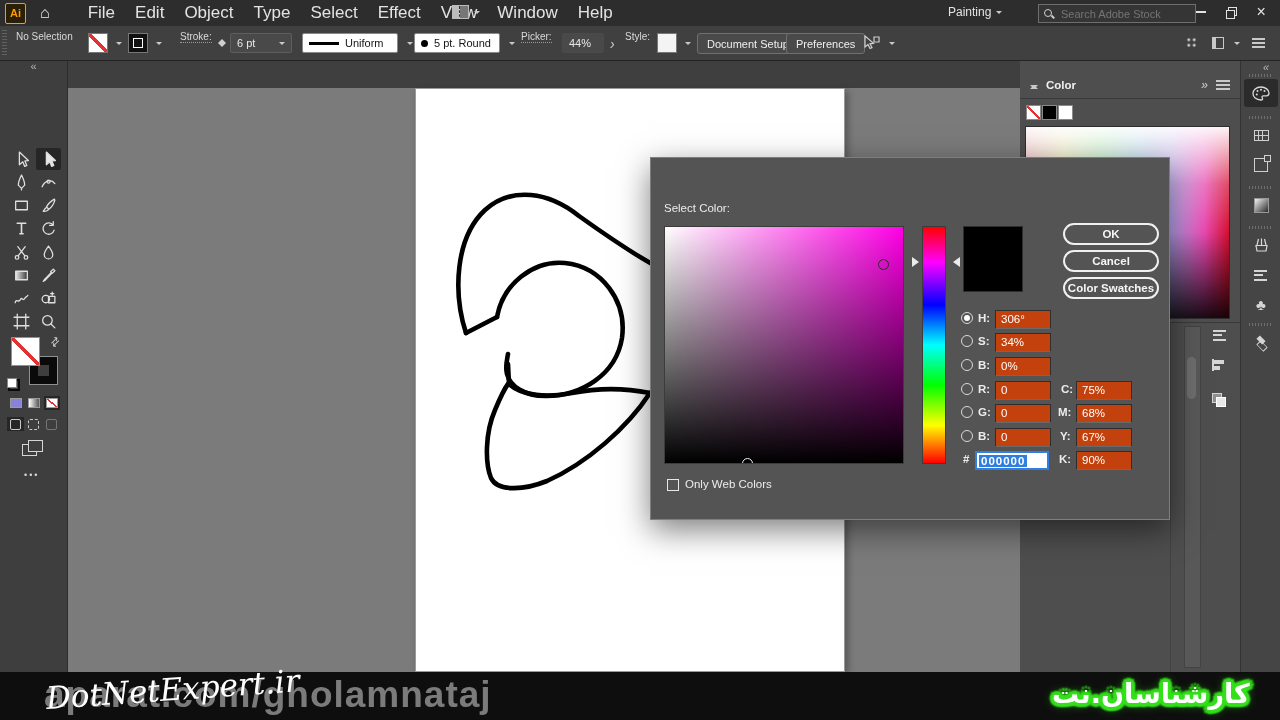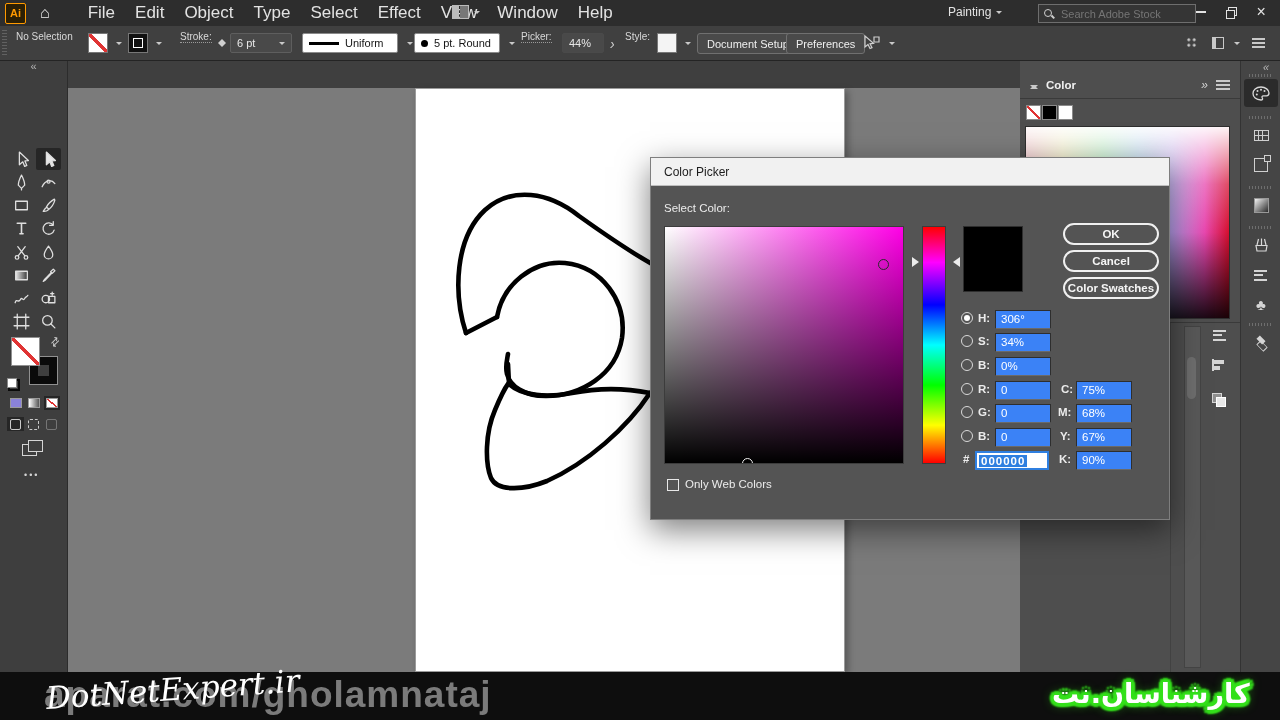--- a/index.html
+++ b/index.html
@@ -152,21 +152,21 @@
     background:linear-gradient(to bottom,#f00 0%,#f0f 15%,#00f 33%,#0ff 50%,#0f0 67%,#ff0 84%,#f00 100%)}
   .triR{position:absolute;left:261px;width:0;height:0;border:5px solid transparent;border-left:7px solid #ececec}
   .triL{position:absolute;left:297px;width:0;height:0;border:5px solid transparent;border-right:7px solid #ececec}
   .preview{position:absolute;left:312px;top:68px;width:58px;height:64px;background:#000;border:1px solid #2e2e2e}
   .pill{position:absolute;left:412px;width:96px;height:22px;border:2px solid #f0f0f0;border-radius:12px;background:transparent;
         color:#f5f5f5;font-size:11.5px;font-weight:bold;display:flex;align-items:center;justify-content:center;box-sizing:border-box}
   .cp-row{position:absolute;left:0;top:0;width:100%;height:20px}
   .radio{position:absolute;left:310px;width:12px;height:12px;border-radius:50%;border:1.2px solid #d9d9d9;box-sizing:border-box}
   .radio.sel::after{content:"";position:absolute;inset:2px;border-radius:50%;background:#fff}
   .flab{position:absolute;font-size:11.5px;font-weight:bold;color:#ececec}
-  .cpin{position:absolute;width:56px;height:19px;background:#3b82f6;border:1px solid #2e2e2e;border-bottom-color:#6a6a6a;
+  .cpin{position:absolute;width:56px;height:19px;background:#c2410c;border:1px solid #2e2e2e;border-bottom-color:#6a6a6a;
         color:#fff;font-size:11.5px;padding:2px 5px;box-sizing:border-box}
   .hexbox{position:absolute;left:324px;width:74px;height:19px;background:#fff;border:2px solid var(--selection-blue,#2f7fe0);
           box-sizing:border-box;display:flex;align-items:center;padding-left:2px}
   .hexsel{background:var(--selection-blue,#2f7fe0);color:#fff;font-size:11.5px;font-weight:bold;padding:0 2px;letter-spacing:1px}
   .chk{position:absolute;left:16px;top:321px;width:12px;height:12px;border:1.5px solid #e8e8e8;box-sizing:border-box}
   
   .bottombar{position:absolute;left:0;top:672px;width:1280px;height:48px;background:#0e0e0e;z-index:70}
   .wm-site{position:absolute;left:44px;top:2px;font-size:37px;font-weight:bold;color:#8f8f8f;opacity:.85;letter-spacing:1px;white-space:nowrap}
   .wm-brand{position:absolute;left:46px;top:8px;font-size:31px;font-style:italic;font-family:"DejaVu Serif",serif;color:#fff;
             transform:rotate(-4deg);transform-origin:left center;white-space:nowrap}
@@ -473,23 +473,20 @@
           <i class="g-club"></i>
         </div>
       <i class="grip-h" style="top:263px"></i>
       <div class="strip-tile" style="top:268px">
           <i class="ic-layers"></i>
         </div>
     </div>
   </div>
 
   <div class="dialog">
-    <div class="dlg-title">
-      <span>Color Picker</span>
-    </div>
     <span class="dlg-lab" style="left:13px;top:44px">Select Color:</span>
 
     <div class="cfield">
       <i class="mark" style="left:213px;top:32px"></i>
       <i class="mark light" style="left:77px;top:231px"></i>
     </div>
     <div class="hue"></div>
     <i class="triR" style="top:99px"></i>
     <i class="triL" style="top:99px"></i>
     <div class="preview"></div>

